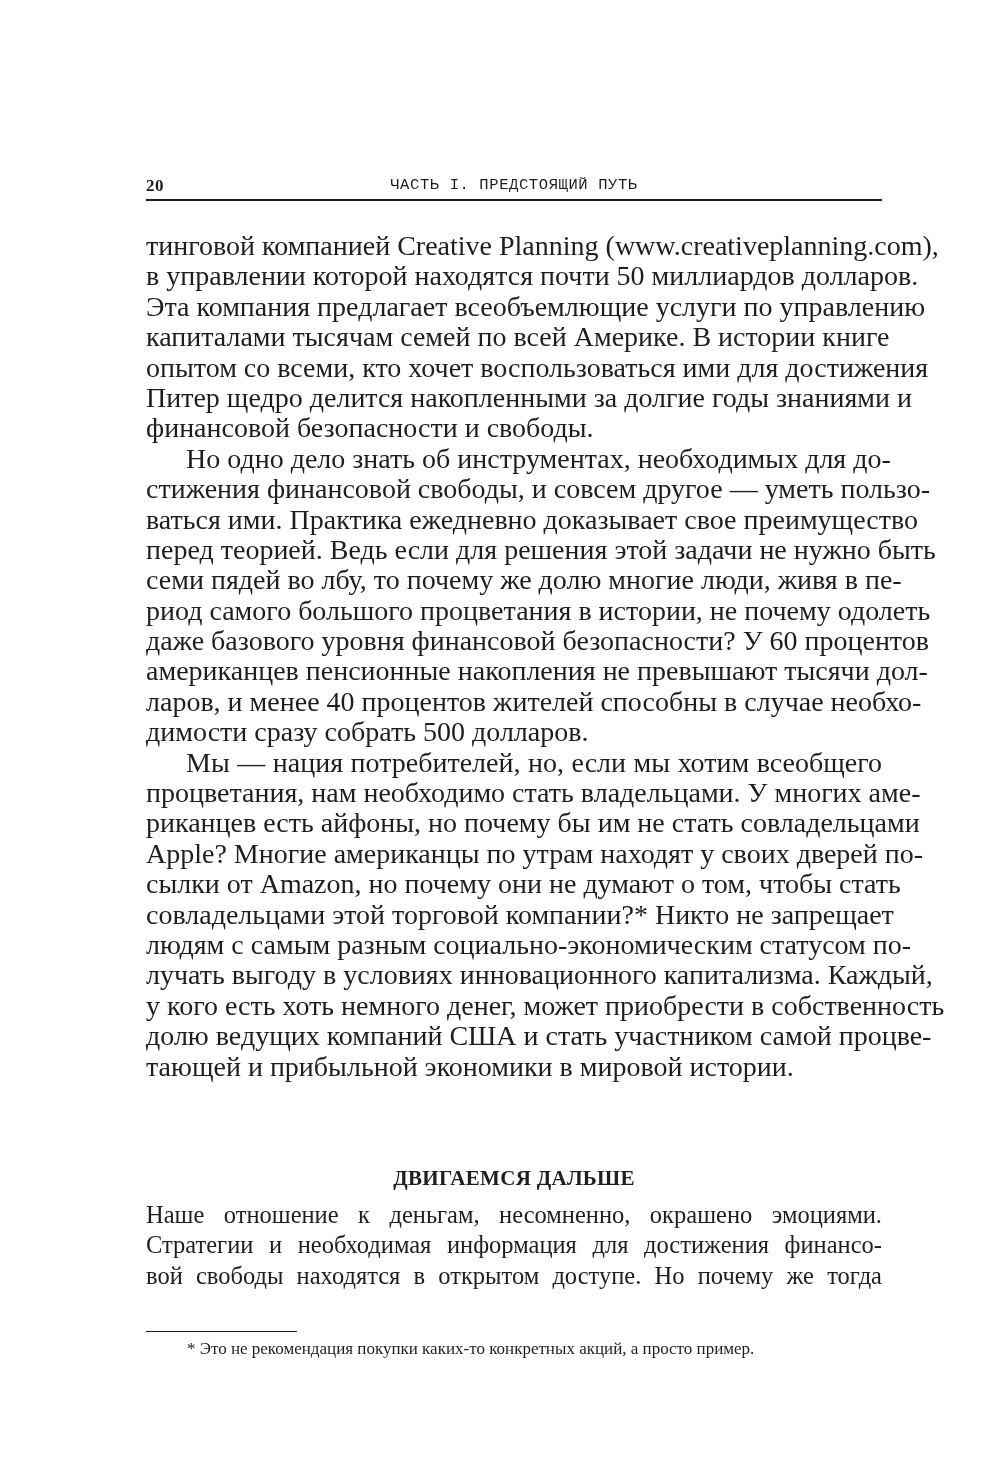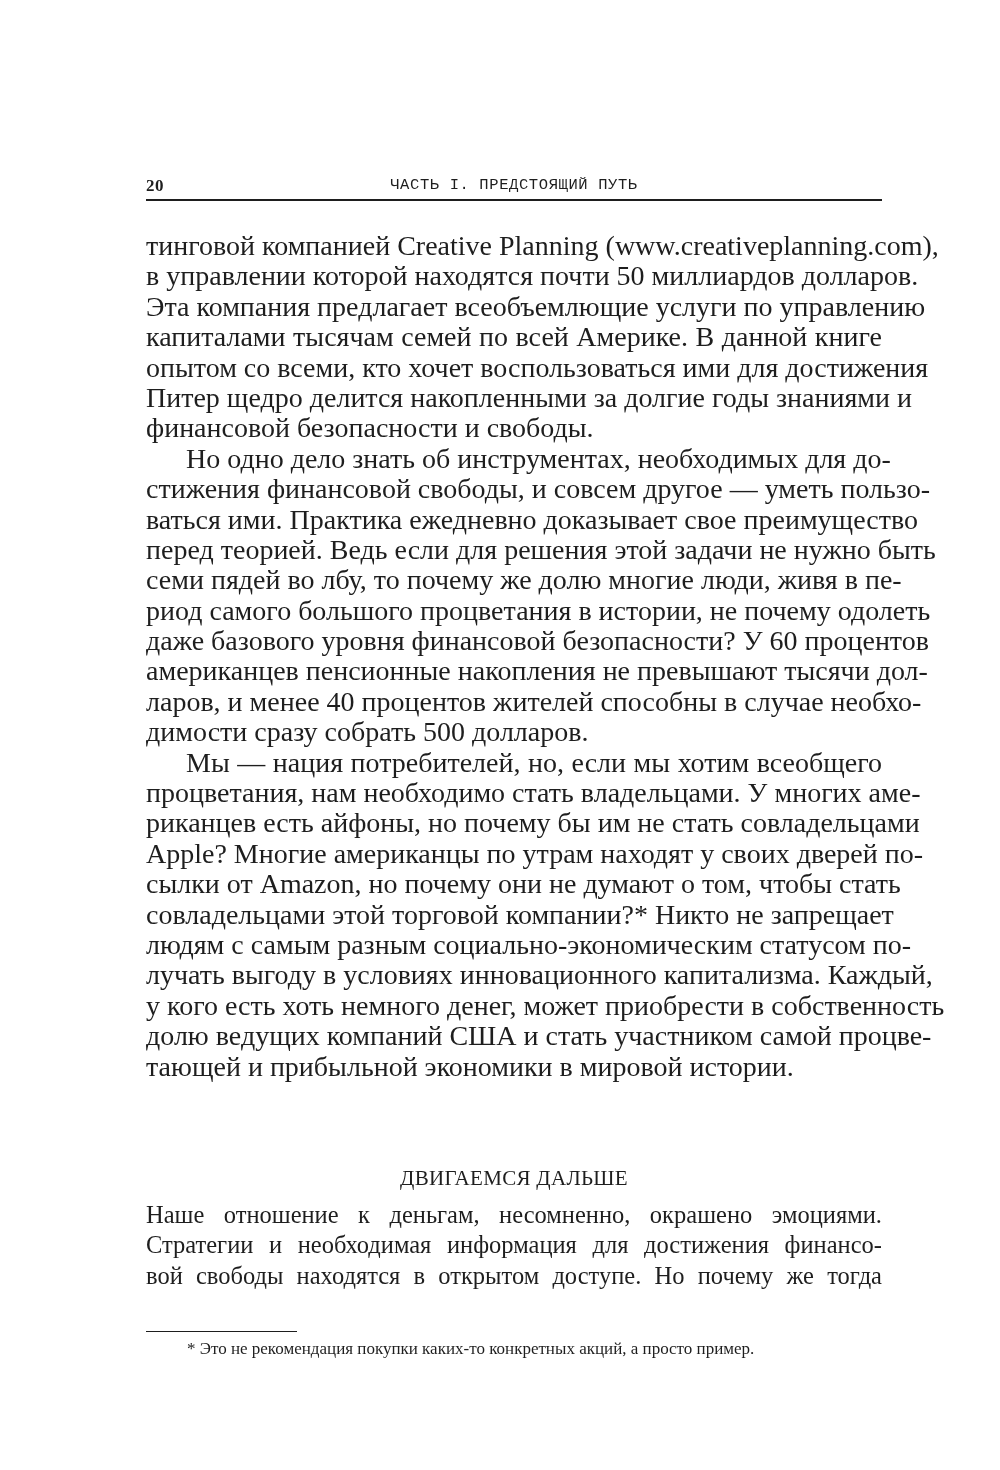--- a/index.html
+++ b/index.html
@@ -81,21 +81,21 @@
       padding-left: 40px;
       width: 696px;
     }
     .section-heading {
       position: absolute;
       left: 146px;
       top: 1118px;
       width: 736px;
       text-align: center;
       font-size: 21px;
-      font-weight: normal;
+      font-weight: bold;
       letter-spacing: 0.3px;
     }
     .section-text {
       position: absolute;
       left: 146px;
       top: 1152px;
       width: 736px;
       font-size: 24.5px;
       line-height: 30.4px;
     }
@@ -126,21 +126,21 @@
     <span class="chapter-title">ЧАСТЬ I. ПРЕДСТОЯЩИЙ ПУТЬ</span>
   </div>
   <div class="head-rule"></div>
 
   <div class="body-text">
 
     <div class="paragraph">
       <span class="line">тинговой компанией Creative Planning (www.creativeplanning.com),</span>
       <span class="line">в управлении которой находятся почти 50 миллиардов долларов.</span>
       <span class="line">Эта компания предлагает всеобъемлющие услуги по управлению</span>
-      <span class="line">капиталами тысячам семей по всей Америке. В данной книге</span>
+      <span class="line">капиталами тысячам семей по всей Америке. В истории книге</span>
       <span class="line">опытом со всеми, кто хочет воспользоваться ими для достижения</span>
       <span class="line">Питер щедро делится накопленными за долгие годы знаниями и</span>
       <span class="line last">финансовой безопасности и свободы.</span>
     </div>
 
     <div class="paragraph">
       <span class="line indent">Но одно дело знать об инструментах, необходимых для до-</span>
       <span class="line">стижения финансовой свободы, и совсем другое — уметь пользо-</span>
       <span class="line">ваться ими. Практика ежедневно доказывает свое преимущество</span>
       <span class="line">перед теорией. Ведь если для решения этой задачи не нужно быть</span>

